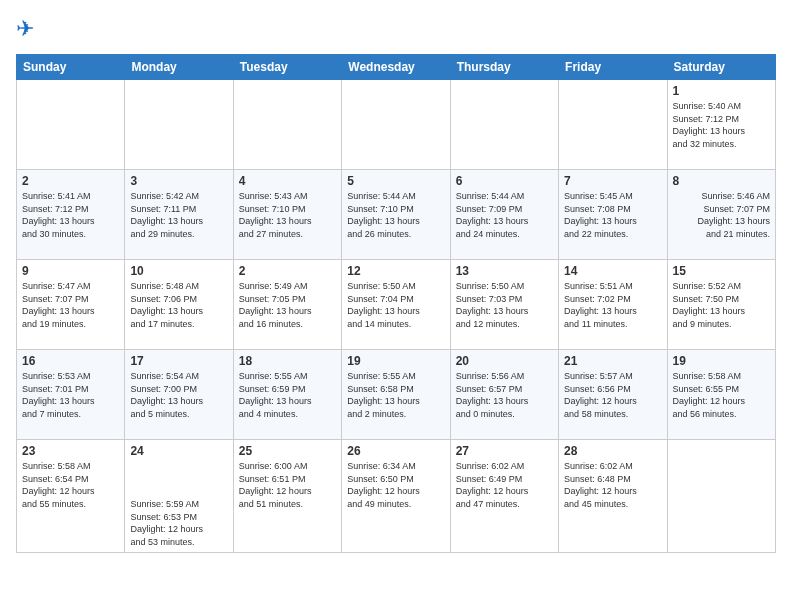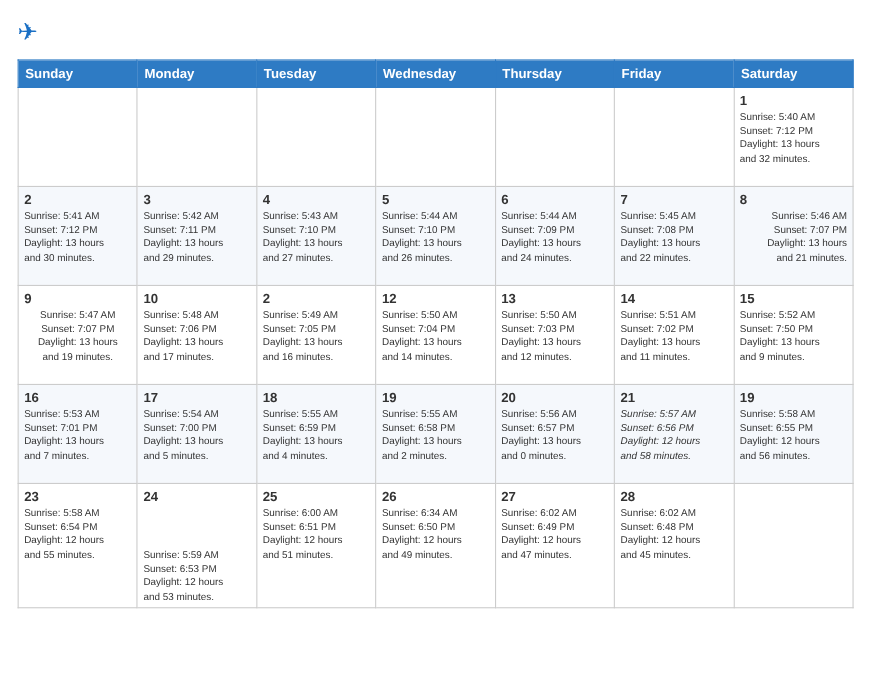--- a/index.html
+++ b/index.html
@@ -184,21 +184,21 @@
           <span class="day-number">8</span>
           <div class="day-info" style="white-space: pre-line; text-align: right;">Sunrise: 5:46 AM
 Sunset: 7:07 PM
 Daylight: 13 hours
 and 21 minutes.</div>
         </td>
       </tr>
       <tr>
         <td>
           <span class="day-number">9</span>
-          <div class="day-info" style="white-space: pre-line; text-align: center;">Sunrise: 5:47 AM
+          <div class="day-info" style="white-space: pre-line;">Sunrise: 5:47 AM
 Sunset: 7:07 PM
 Daylight: 13 hours
 and 19 minutes.</div>
         </td>
         <td>
           <span class="day-number">10</span>
           <div class="day-info" style="white-space: pre-line;">Sunrise: 5:48 AM
 Sunset: 7:06 PM
 Daylight: 13 hours
 and 17 minutes.</div>
@@ -270,21 +270,21 @@
         </td>
         <td>
           <span class="day-number">20</span>
           <div class="day-info" style="white-space: pre-line;">Sunrise: 5:56 AM
 Sunset: 6:57 PM
 Daylight: 13 hours
 and 0 minutes.</div>
         </td>
         <td>
           <span class="day-number">21</span>
-          <div class="day-info" style="white-space: pre-line; font-style: italic;">Sunrise: 5:57 AM
+          <div class="day-info" style="white-space: pre-line;">Sunrise: 5:57 AM
 Sunset: 6:56 PM
 Daylight: 12 hours
 and 58 minutes.</div>
         </td>
         <td>
           <span class="day-number">19</span>
           <div class="day-info" style="white-space: pre-line;">Sunrise: 5:58 AM
 Sunset: 6:55 PM
 Daylight: 12 hours
 and 56 minutes.</div>

